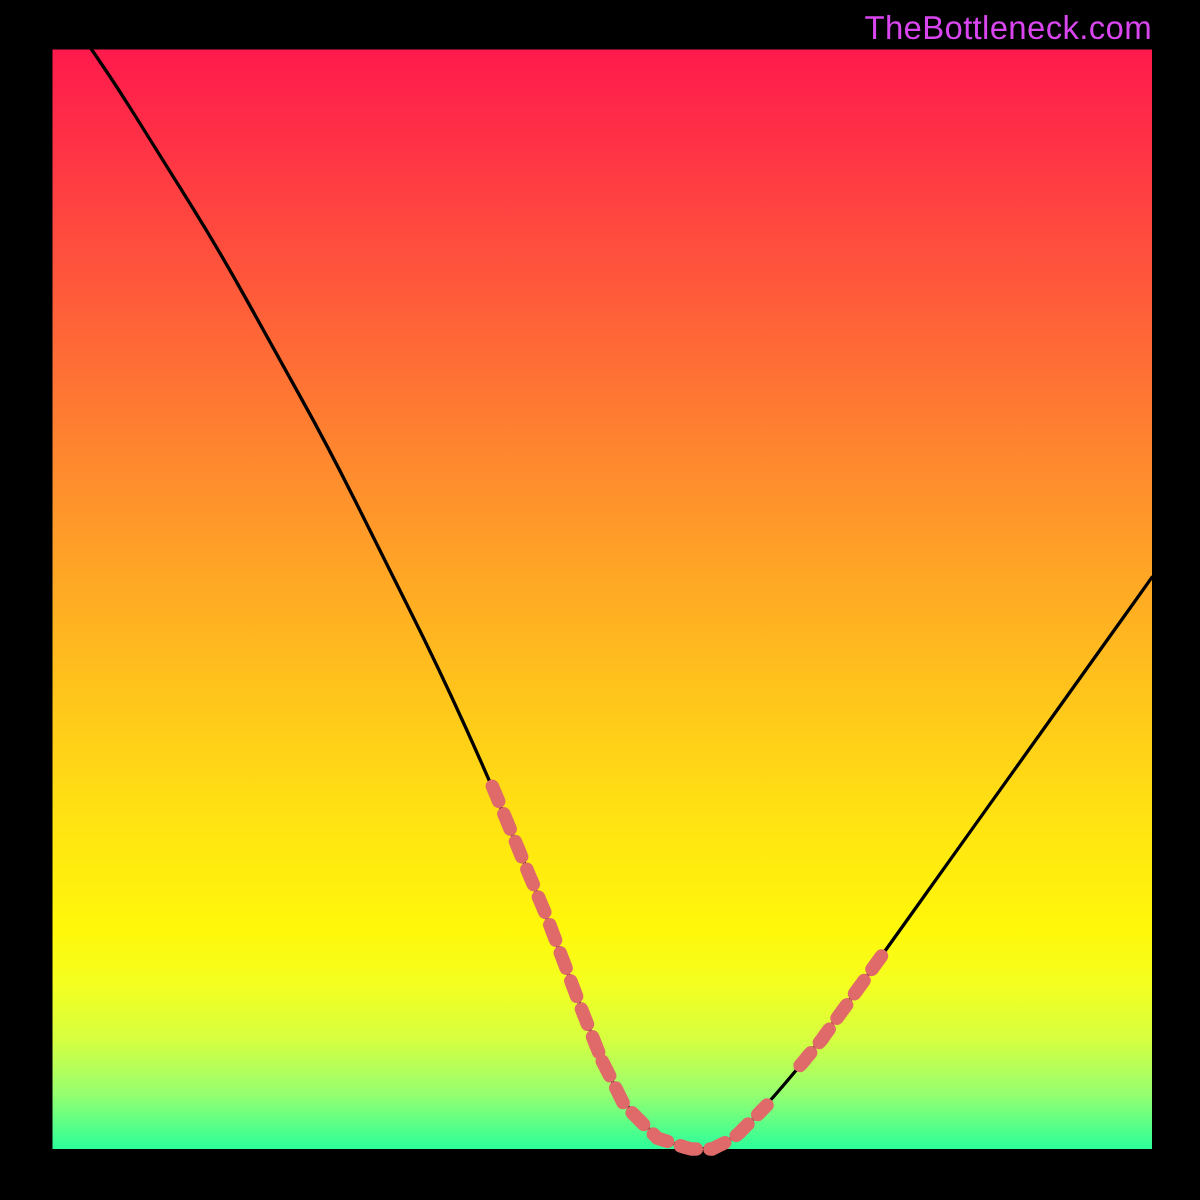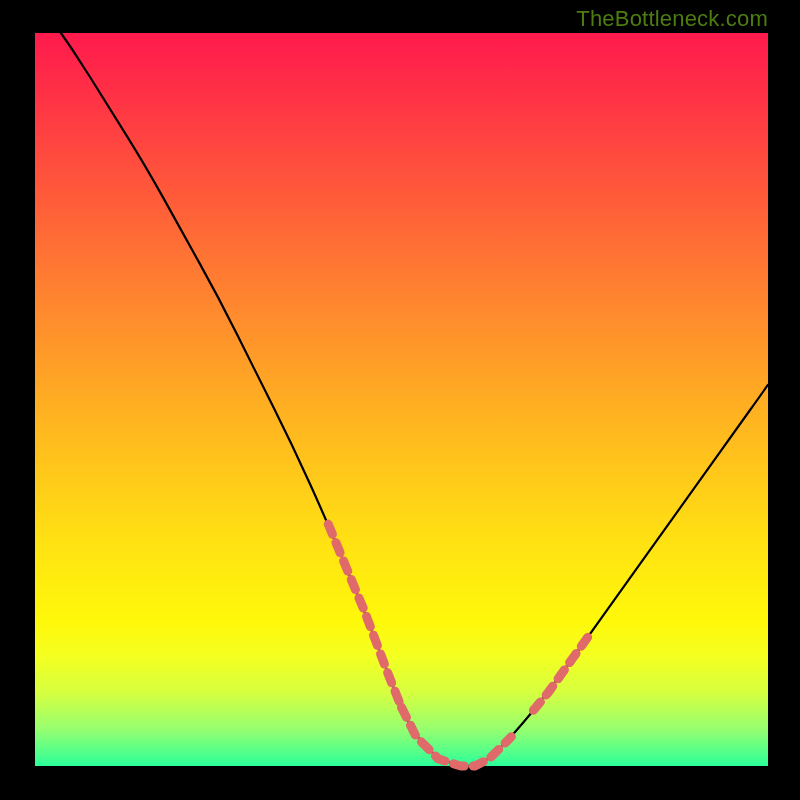--- a/index.html
+++ b/index.html
@@ -28,21 +28,21 @@
       #ffb81f 54%,
       #ffe312 70%,
       #fff80a 80%,
       #f4ff20 85%,
       #d6ff40 90%,
       #96ff70 95%,
       #2bff9a 100%);
   }
   .watermark {
     position: absolute;
-    color: #4d7c0f;
+    color: #d946ef;
     font-size: 22px;
     font-weight: 400;
     letter-spacing: 0.2px;
     text-align: right;
     white-space: nowrap;
   }
   svg.curve {
     position: absolute;
     left: 0;
     top: 0;

